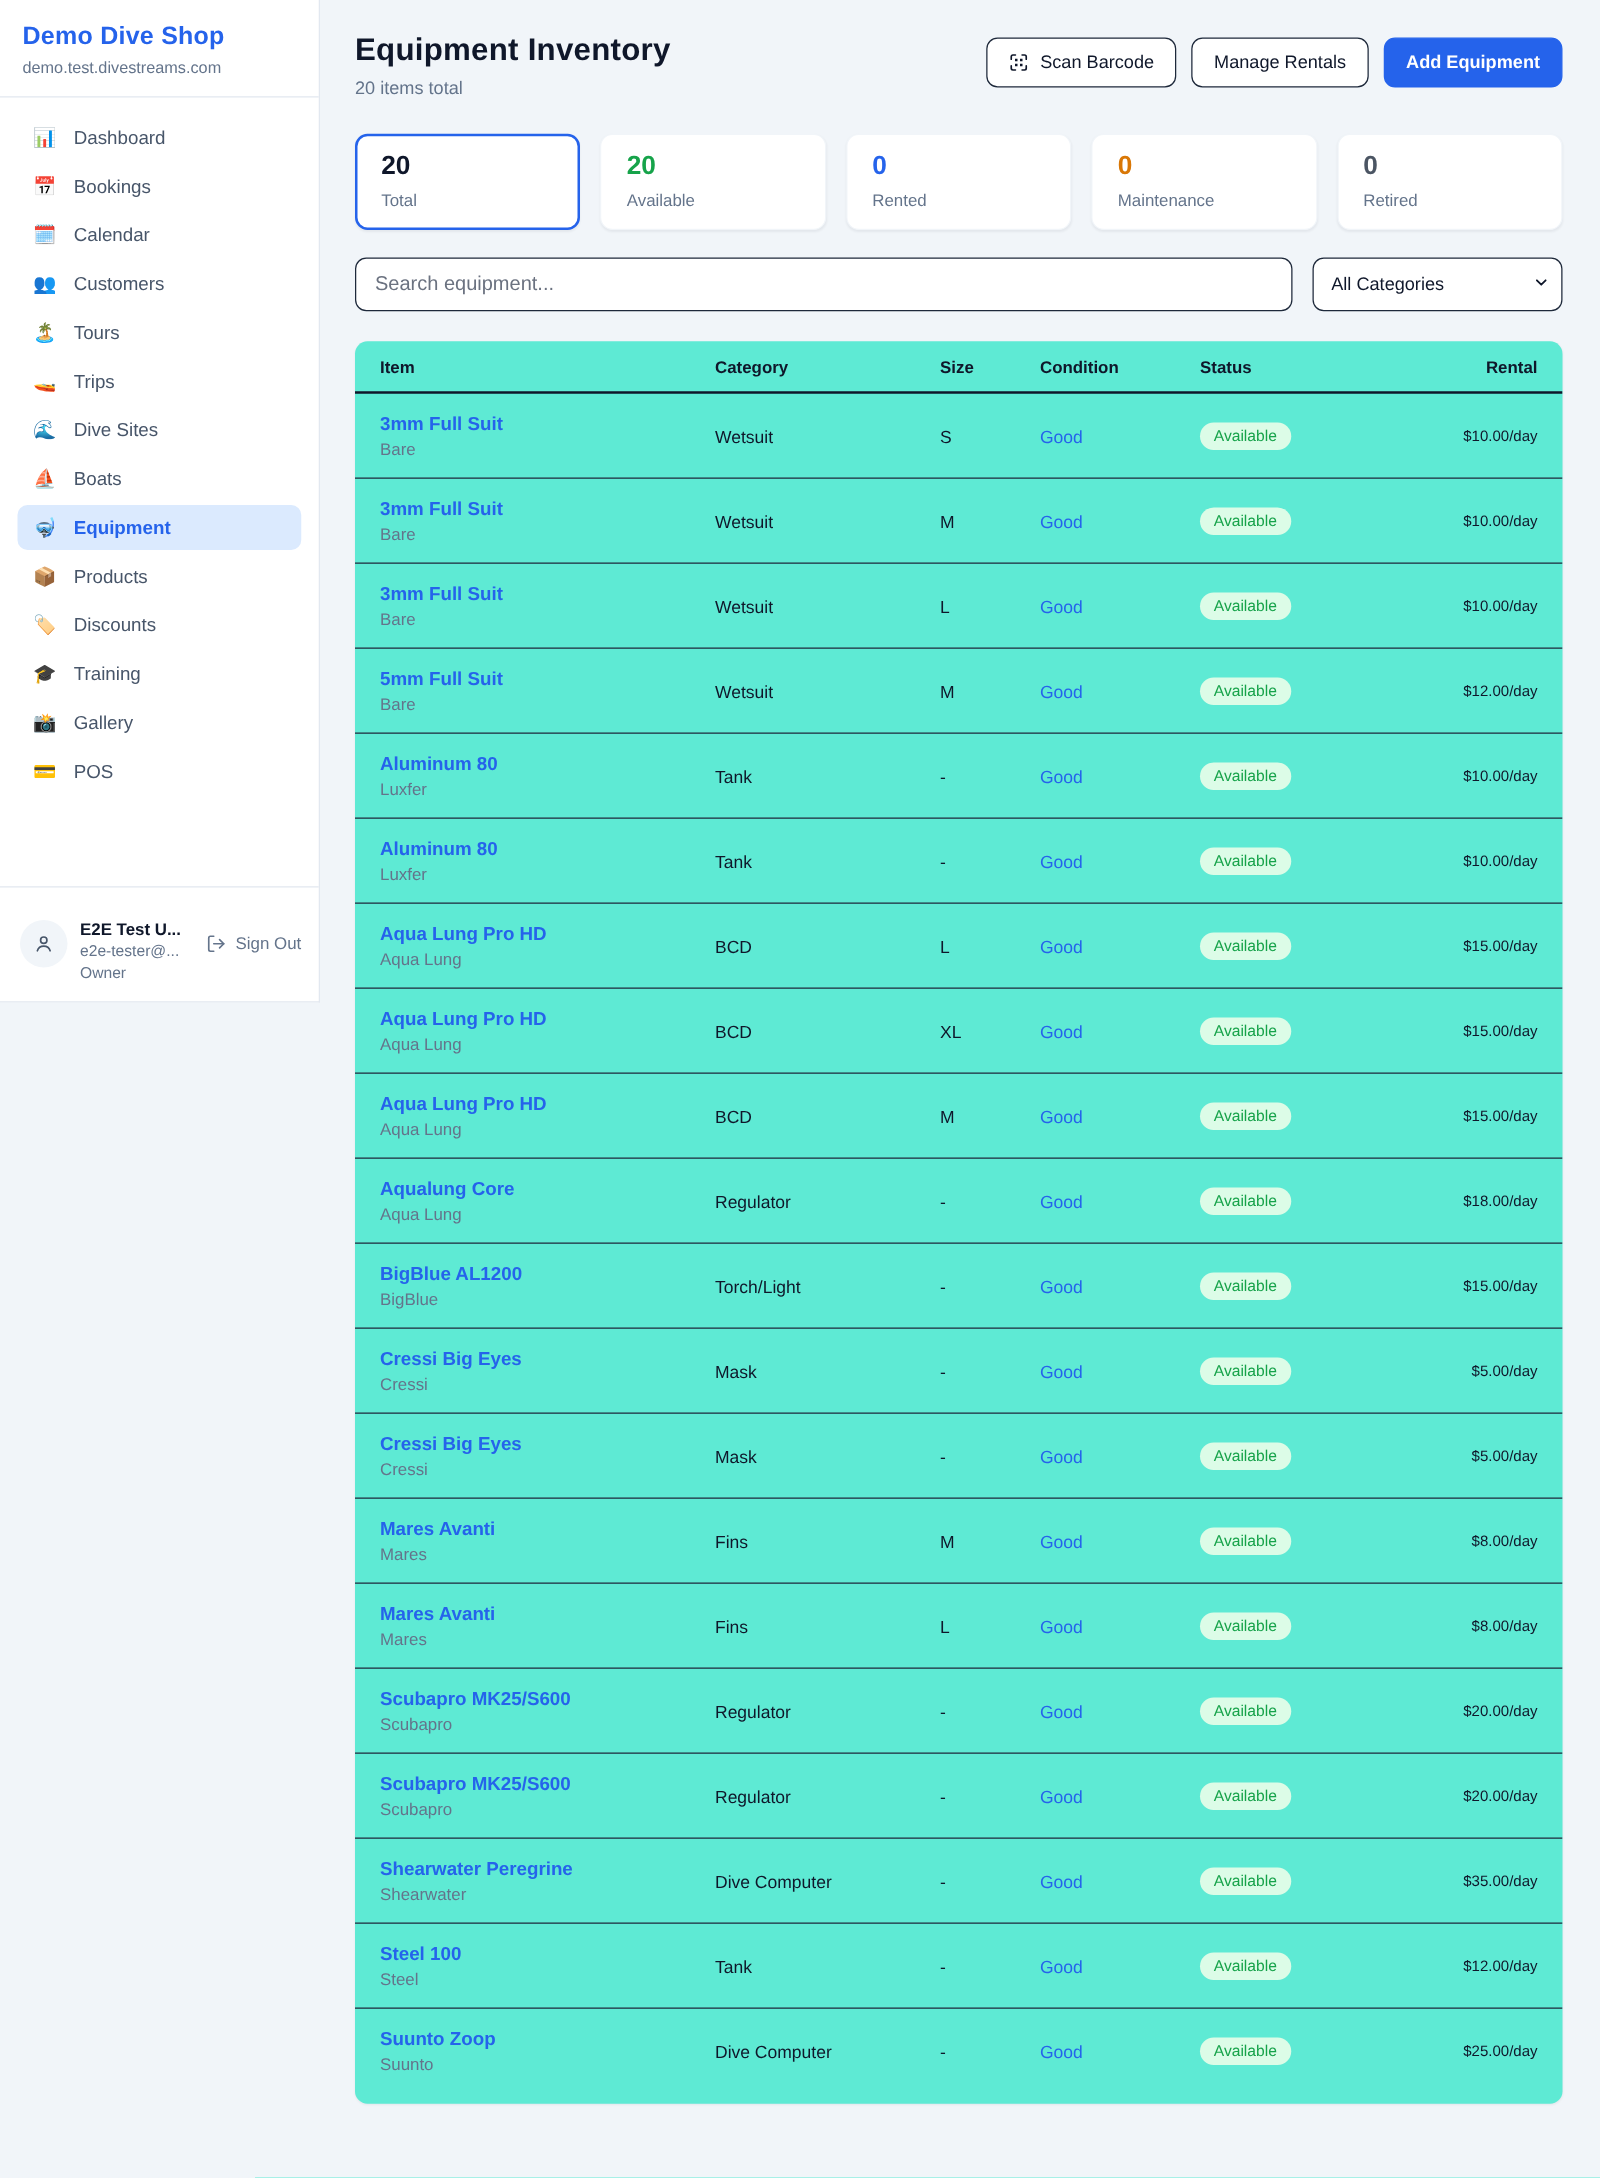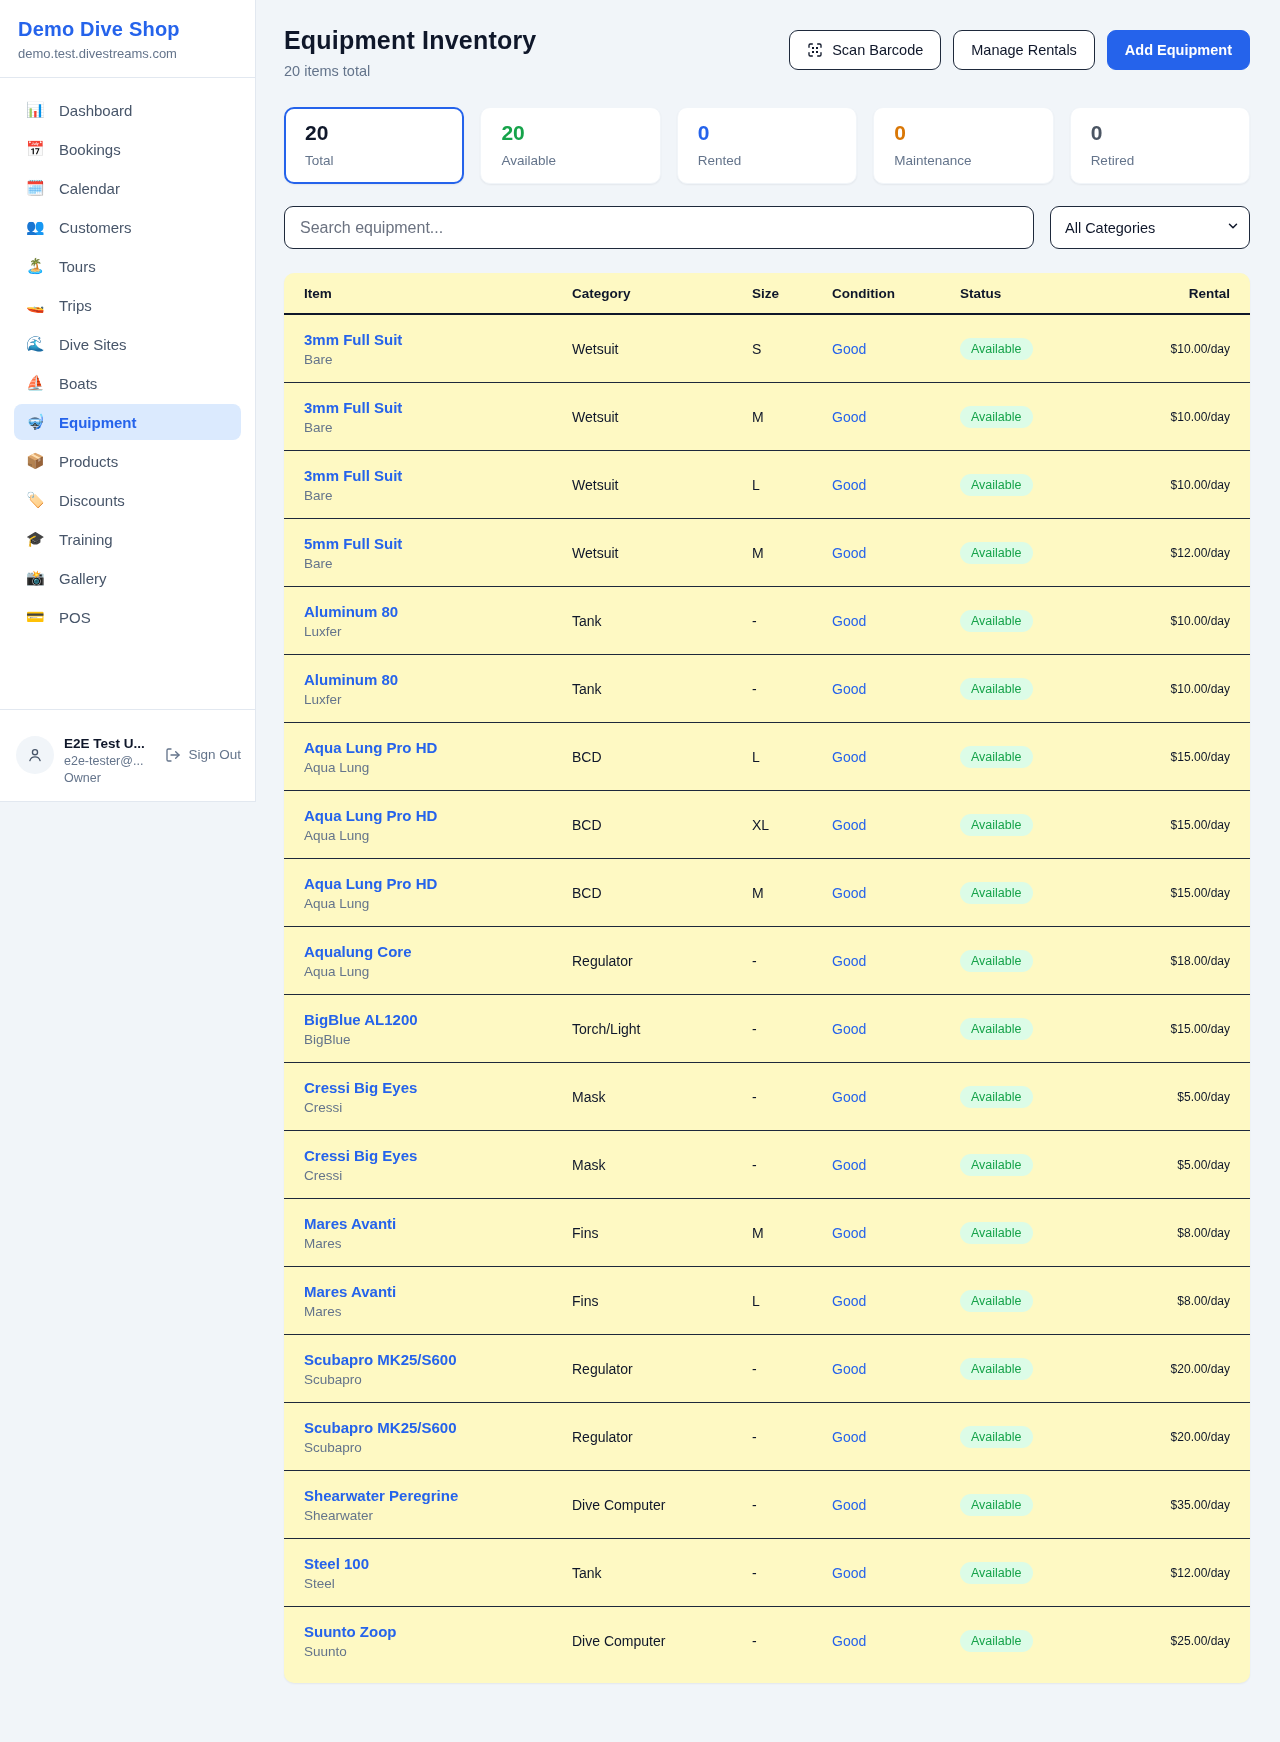--- a/index.html
+++ b/index.html
@@ -72,21 +72,21 @@
   .search-input::placeholder { color:#6b7280; }
   .select-wrap { position:relative; width:200px; flex:0 0 auto; }
   .select-wrap select {
     width:100%; height:43px; border:1px solid #1e293b; border-radius:9px;
     padding:0 30px 0 14px; font-size:14.5px; font-family:inherit; color:#0f172a;
     background:#ffffff; appearance:none; -webkit-appearance:none; cursor:pointer;
   }
   .select-chevron { position:absolute; right:10px; top:13px; pointer-events:none; color:#0f172a; }
   
   .table-card {
-    margin-top:24px; background:#fef9c3; border-radius:10px;
+    margin-top:24px; background:#5eead4; border-radius:10px;
     box-shadow:0 1px 2px rgba(15,23,42,.06); overflow:hidden; padding-bottom:8px;
   }
   .tgrid { display:grid; grid-template-columns:1fr 180px 80px 128px 152px 118px; align-items:center; padding:0 20px; }
   .thead { height:42px; border-bottom:2px solid #0f172a; }
   .th { font-size:13.5px; font-weight:bold; color:#0f172a; }
   .th.right, .cell.rental { text-align:right; }
   .trow { min-height:68px; border-bottom:1px solid #1e293b; padding-top:12px; padding-bottom:12px; }
   .trow:last-child { border-bottom:none; }
   .item-name { color:#2563eb; font-size:15px; font-weight:600; cursor:pointer; }
   .item-brand { color:#64748b; font-size:13.5px; margin-top:4px; }

